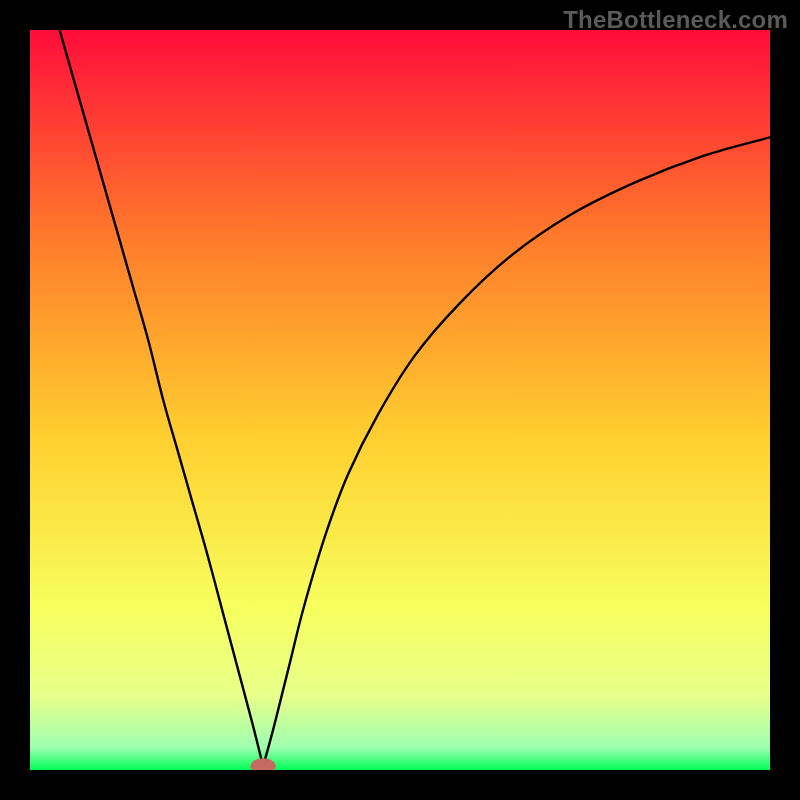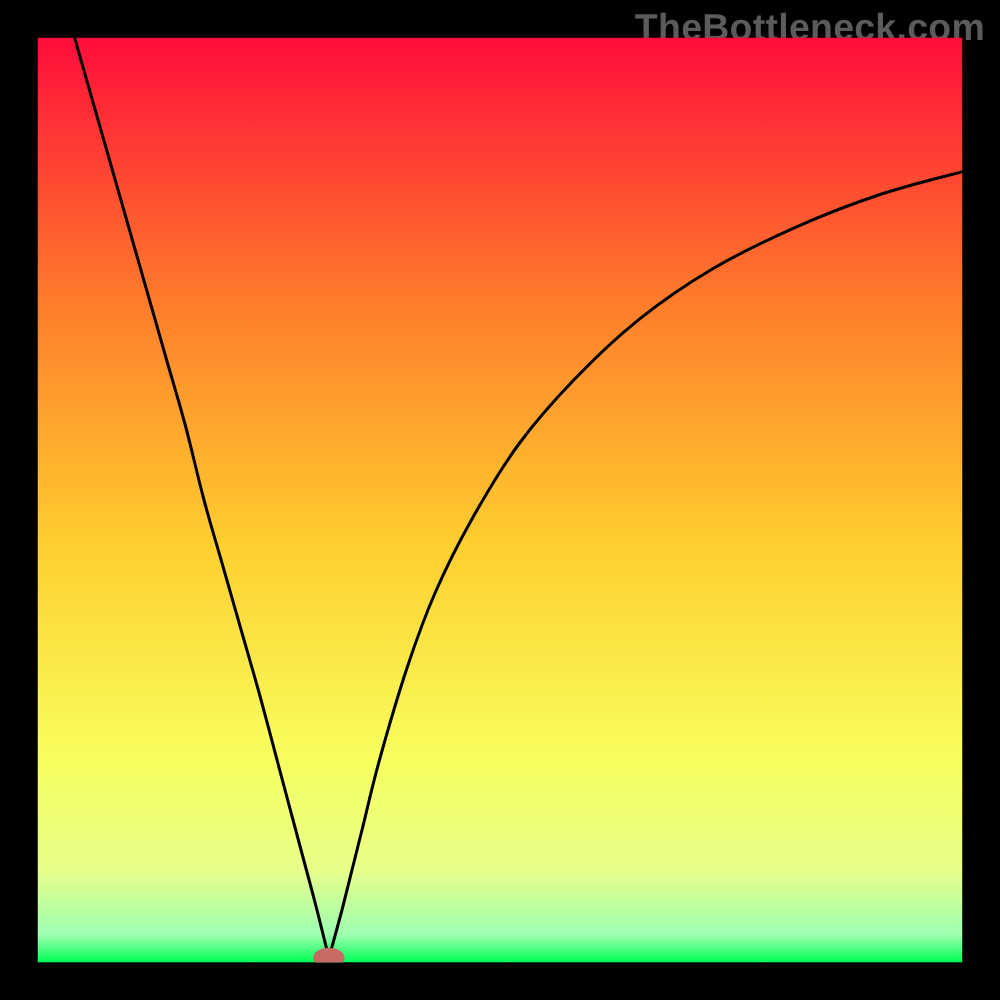--- a/index.html
+++ b/index.html
@@ -22,21 +22,21 @@
     left: 30px;
     top: 30px;
     width: 740px;
     height: 740px;
   }
   .watermark {
     position: absolute;
     top: 6px;
     right: 12px;
     color: #5b5b5b;
-    font-size: 30px;
+    font-size: 24px;
     font-weight: 600;
     letter-spacing: 0.2px;
     user-select: none;
   }
   svg { display: block; }
 </style>
 </head>
 <body>
 
 <div class="frame">

